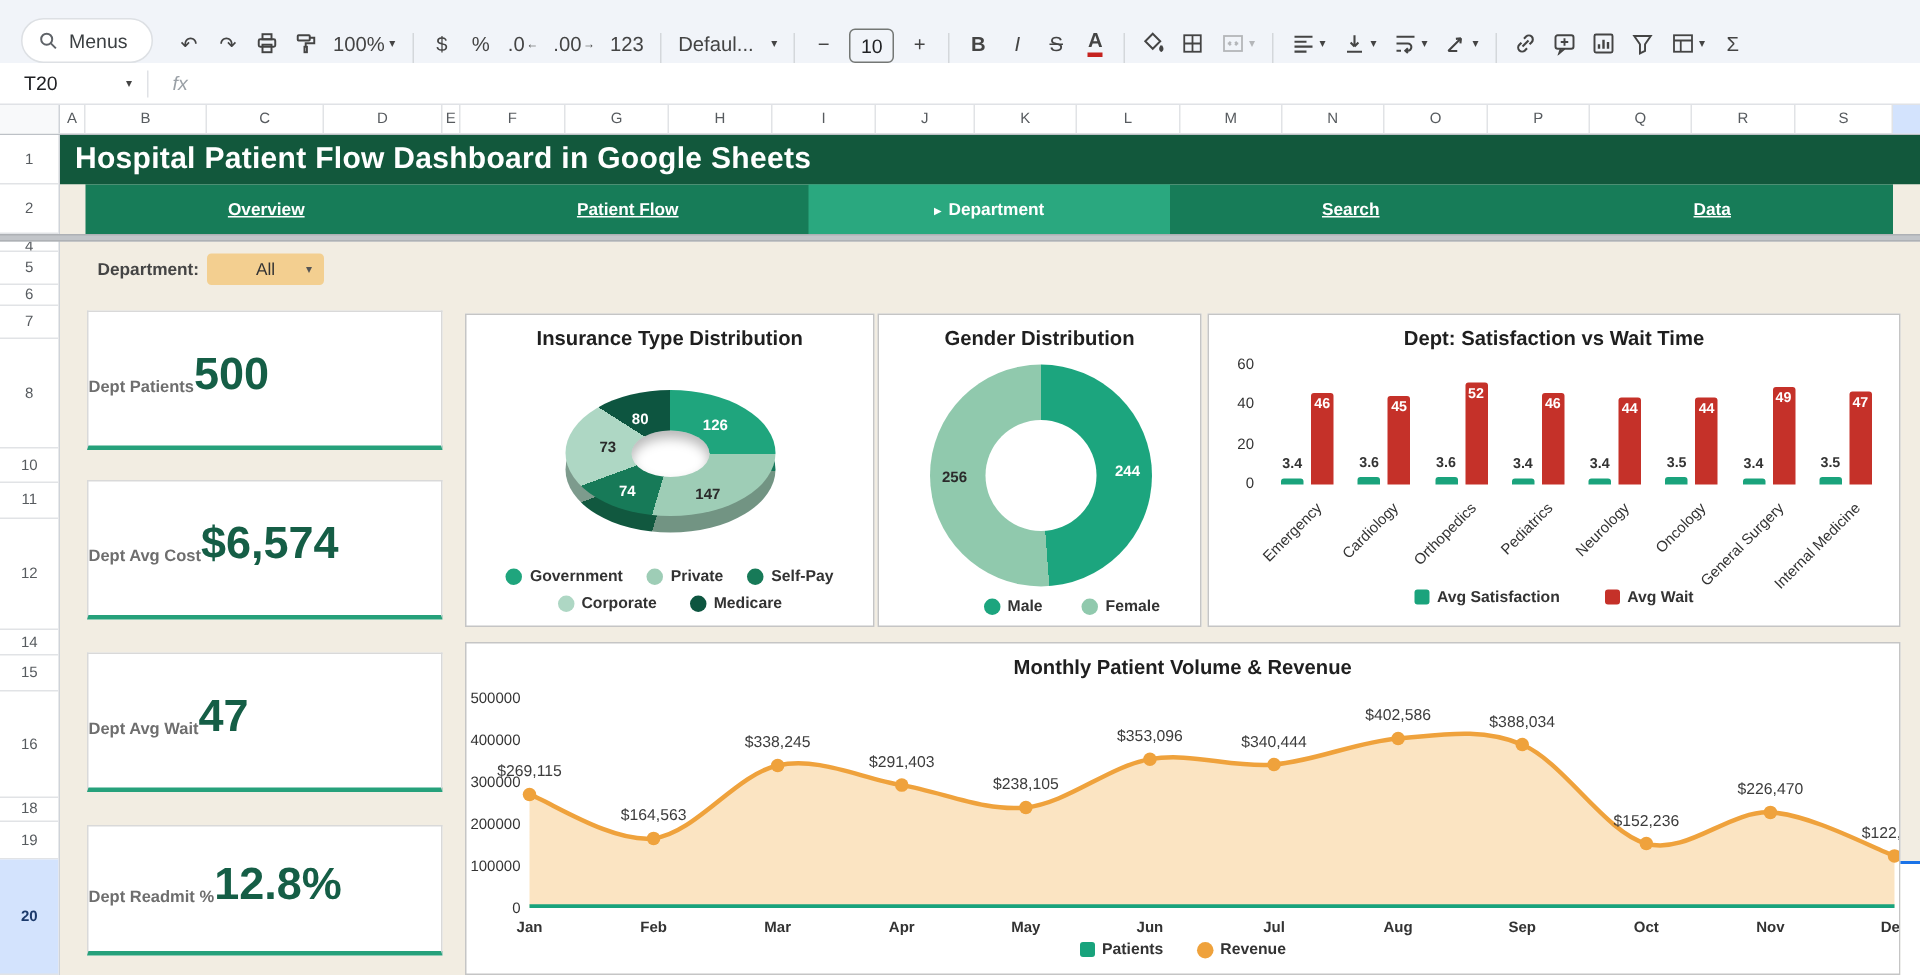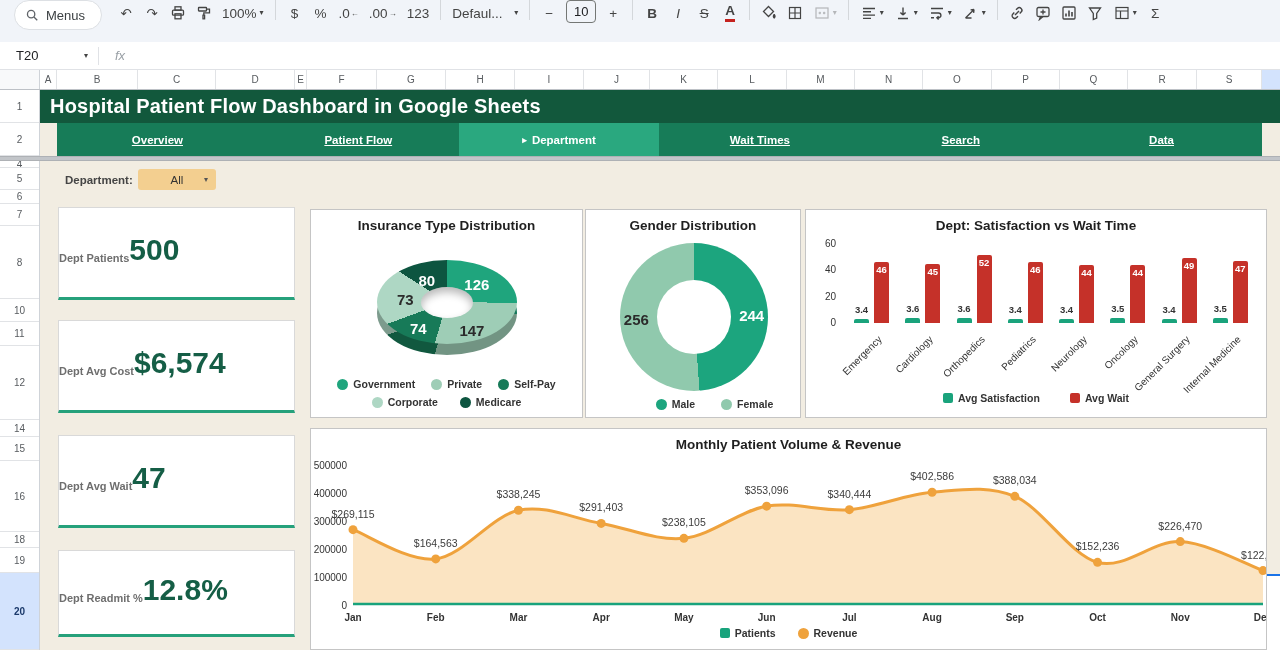--- a/index.html
+++ b/index.html
@@ -1,20 +1,20 @@
 <!DOCTYPE html>
 <html><head>
 <meta charset="utf-8">
 <style>
   html,body{margin:0;padding:0}
   body{width:1280px;height:650px;overflow:hidden;position:relative;background:#fff;
        font-family:"Liberation Sans",sans-serif;-webkit-font-smoothing:antialiased}
   
   .toolbar{position:absolute;left:0;top:0;width:1280px;height:42px;background:#f1f4f9;
-           display:flex;align-items:flex-start;padding-left:14px;box-sizing:border-box;gap:2px}
+           display:flex;align-items:flex-end;padding-left:14px;box-sizing:border-box;gap:2px}
   .menus-pill{display:flex;align-items:center;gap:7px;background:#fff;border:1px solid #dde0e4;
               border-radius:18px;height:28px;padding:0 16px 0 10px;margin-right:10px;
               font-size:13px;color:#3c4043;cursor:pointer}
   .tbtn{display:flex;align-items:center;justify-content:center;height:26px;min-width:24px;
         padding:0 4px;border:none;background:transparent;border-radius:4px;font-size:13.5px;
         color:#444;font-family:inherit;cursor:pointer}
   .tbtn b{font-weight:bold}
   .caret{font-size:8px;color:#444;margin-left:3px;line-height:1}
   .divider{width:1px;height:20px;background:#d4d7db;margin:0 5px;flex:none}
   .fsbox{width:28px;height:21px;border:1px solid #747775;border-radius:4px;display:flex;
@@ -68,21 +68,21 @@
   .card .cv{flex:1;display:flex;align-items:center;font-size:30px;font-weight:bold;color:#155e46;
             margin-bottom:6px}
   .panel{position:absolute;background:#fff;border:1px solid #c5c5c5;box-sizing:border-box;
          overflow:hidden;cursor:pointer}
   .ptitle{position:absolute;top:8px;left:0;right:0;text-align:center;font-size:13.5px;
           font-weight:bold;color:#1f1f1f}
   .legendrow{position:absolute;left:0;right:0;display:flex;justify-content:center;align-items:center}
   .leg{display:flex;align-items:center;gap:5px;font-size:10.5px;font-weight:bold;color:#333}
   .sw{width:10px;height:10px;border-radius:2px;flex:none}
   .sw.round{border-radius:50%;width:11px;height:11px}
-  .slicelab{position:absolute;font-size:15px;font-weight:bold;transform:translate(-50%,-50%);white-space:nowrap}
+  .slicelab{position:absolute;font-size:10px;font-weight:bold;transform:translate(-50%,-50%);white-space:nowrap}
   .pie-layer{position:absolute;border-radius:50%}
   .ytick{position:absolute;width:28px;text-align:right;font-size:10px;color:#333}
   .barv{position:absolute;font-size:9.5px;font-weight:bold;text-align:center;transform:translateX(-50%);white-space:nowrap}
   .cat{position:absolute;width:110px;text-align:right;font-size:10px;color:#333;
        transform:rotate(-45deg);transform-origin:100% 50%;white-space:nowrap}
   .rsliver{position:absolute;left:1227px;top:486px;width:13px;height:74px;background:#fff}
   .bluesel{position:absolute;left:1227px;top:484px;width:13px;height:2px}
 </style>
 </head>
 <body>
@@ -290,23 +290,20 @@
     <div class="tabs" id="tabs" style="background: rgb(23, 124, 88);">
         <div class="tab">
           <span>Overview</span>
         </div>
         <div class="tab">
           <span>Patient Flow</span>
         </div>
         <div class="tab active" style="background: rgb(42, 168, 127);">
           <span class="arr">▸</span>
           <span>Department</span>
-        </div>
-        <div class="tab">
-          <span>Wait Times</span>
         </div>
         <div class="tab">
           <span>Search</span>
         </div>
         <div class="tab">
           <span>Data</span>
         </div>
       </div>
     <div class="tabtail"></div>
   </div>

